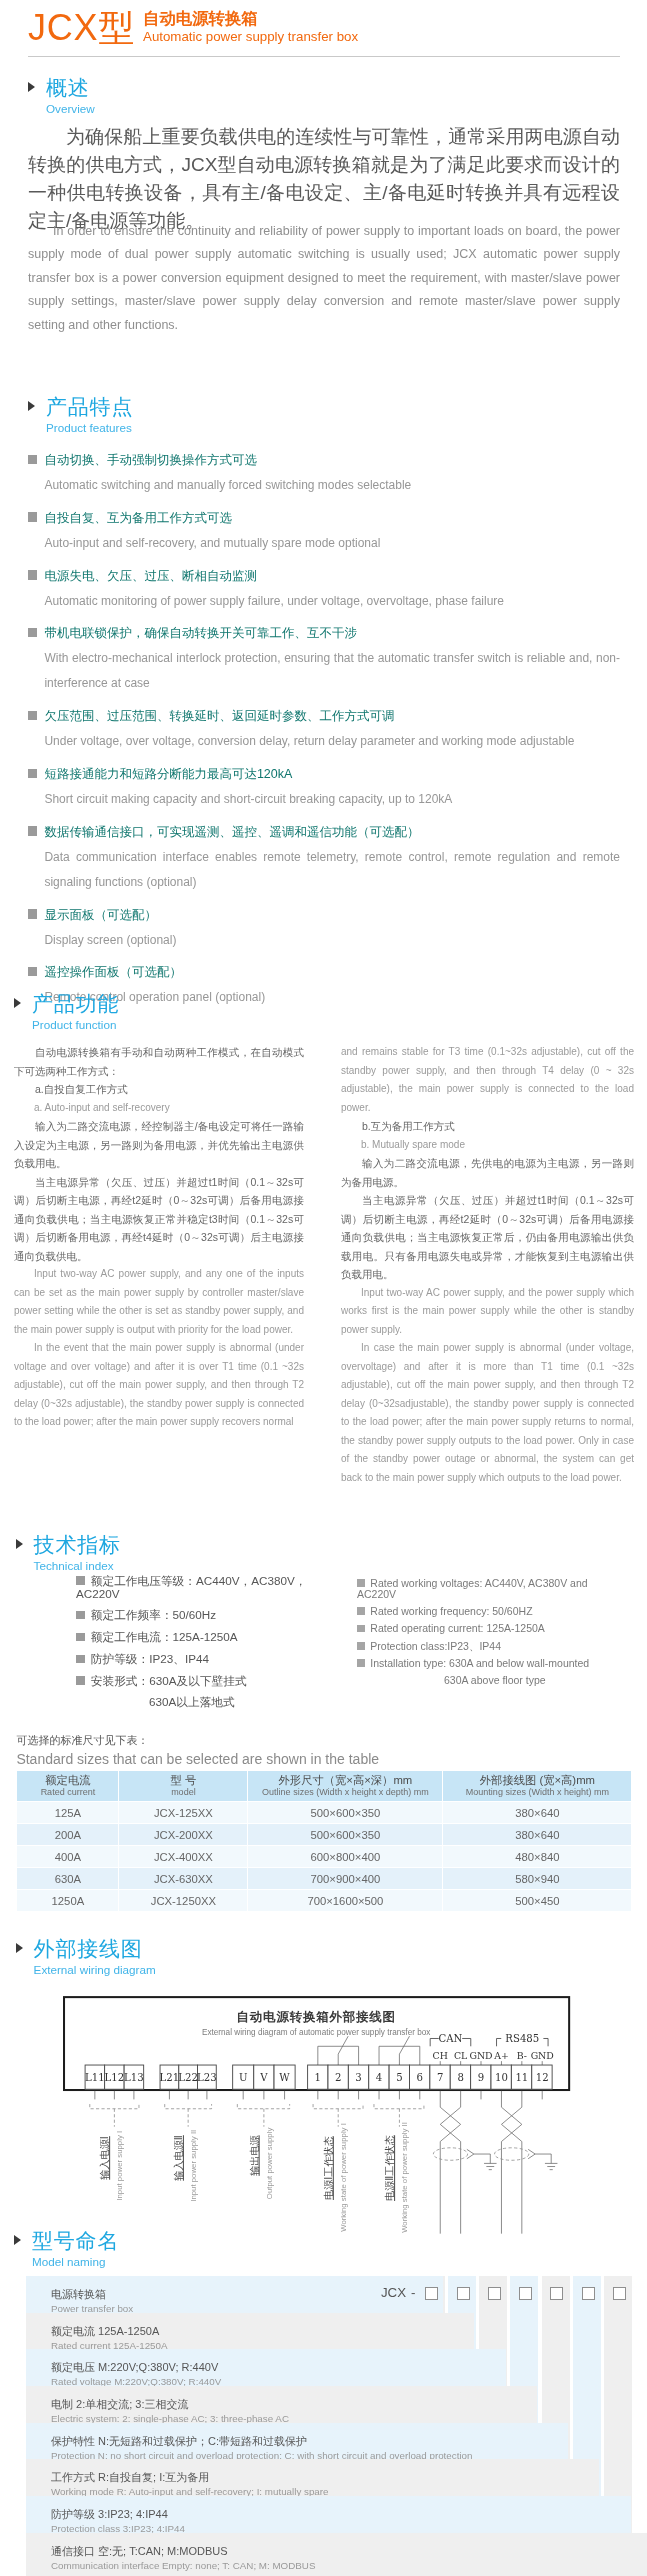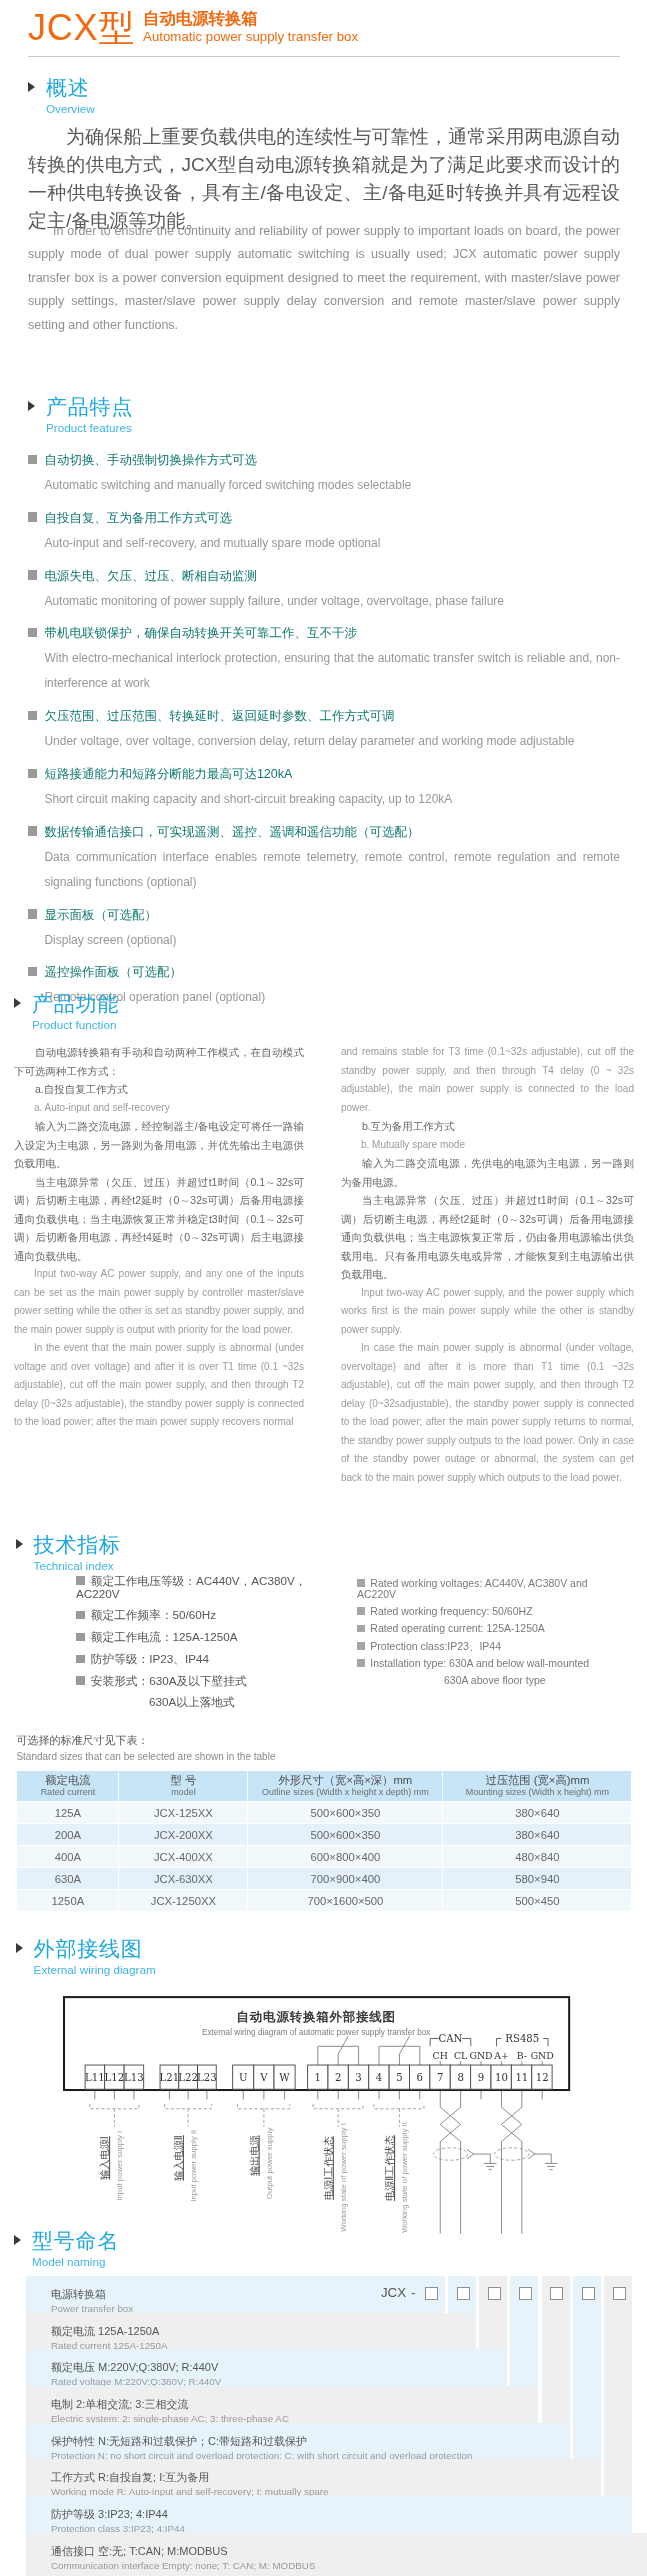--- a/index.html
+++ b/index.html
@@ -44,21 +44,21 @@
   
   .ti{margin-bottom:9.4px;padding-left:48px;}
   .ti-l{font-size:11.7px;color:#565656;line-height:12.5px;}
   .ti-l .sq{width:8.6px;height:8.6px;margin-right:6.2px;}
   .ti2{margin-left:73px;margin-top:8.6px;}
   .tir{margin-bottom:6.2px;}
   .tir-l{font-size:10.5px;color:#7a7a7a;line-height:11px;}
   .tir .sq{width:7.8px;height:7.8px;margin-right:5.5px;background:#a5a5a5;}
   .tir2{margin-left:87px;margin-top:6.2px;}
   .note-cn{font-size:11px;color:#555;}
-  .note-en{font-size:10px;color:#8a8a8a;}
+  .note-en{font-size:14px;color:#8a8a8a;}
 
   
   table.sz{border-collapse:collapse;width:615px;table-layout:fixed;}
   table.sz td,table.sz th{border:0.8px solid #fff;text-align:center;padding:0;}
   table.sz th{background:#c7e5f6;height:30px;font-weight:normal;}
   .th-cn{font-size:11.3px;color:#4c4c4c;line-height:13.3px;}
   .th-en{font-size:9px;color:#6f6f6f;line-height:11px;}
   table.sz td{height:21px;font-size:11.3px;color:#666;}
   tr.r-a td{background:#f2f9fd;}
   tr.r-b td{background:#e4f1fa;}
@@ -128,21 +128,21 @@
     <div class="feat">
         <div class="fcn"><span class="sq"></span><span>自投自复、互为备用工作方式可选</span></div>
         <div class="fen">Auto-input and self-recovery, and mutually spare mode optional</div>
       </div>
     <div class="feat">
         <div class="fcn"><span class="sq"></span><span>电源失电、欠压、过压、断相自动监测</span></div>
         <div class="fen">Automatic monitoring of power supply failure, under voltage, overvoltage, phase failure</div>
       </div>
     <div class="feat">
         <div class="fcn"><span class="sq"></span><span>带机电联锁保护，确保自动转换开关可靠工作、互不干涉</span></div>
-        <div class="fen">With electro-mechanical interlock protection, ensuring that the automatic transfer switch is reliable and, non-interference at work</div>
+        <div class="fen">With electro-mechanical interlock protection, ensuring that the automatic transfer switch is reliable and, non-interference at case</div>
       </div>
     <div class="feat">
         <div class="fcn"><span class="sq"></span><span>欠压范围、过压范围、转换延时、返回延时参数、工作方式可调</span></div>
         <div class="fen">Under voltage, over voltage, conversion delay, return delay parameter and working mode adjustable</div>
       </div>
     <div class="feat">
         <div class="fcn"><span class="sq"></span><span>短路接通能力和短路分断能力最高可达120kA</span></div>
         <div class="fen">Short circuit making capacity and short-circuit breaking capacity, up to 120kA</div>
       </div>
     <div class="feat">
@@ -248,21 +248,21 @@
           </th>
       <th>
             <div class="th-cn">型 号</div>
             <div class="th-en">model</div>
           </th>
       <th>
             <div class="th-cn">外形尺寸（宽×高×深）mm</div>
             <div class="th-en">Outline sizes (Width x height x depth) mm</div>
           </th>
       <th>
-            <div class="th-cn">过压范围 (宽×高)mm</div>
+            <div class="th-cn">外部接线图 (宽×高)mm</div>
             <div class="th-en">Mounting sizes (Width x height) mm</div>
           </th>
     </tr>
     <tr class="r-a">
           <td>125A</td>
           <td>JCX-125XX</td>
           <td>500×600×350</td>
           <td>380×640</td>
         </tr>
     <tr class="r-b">

